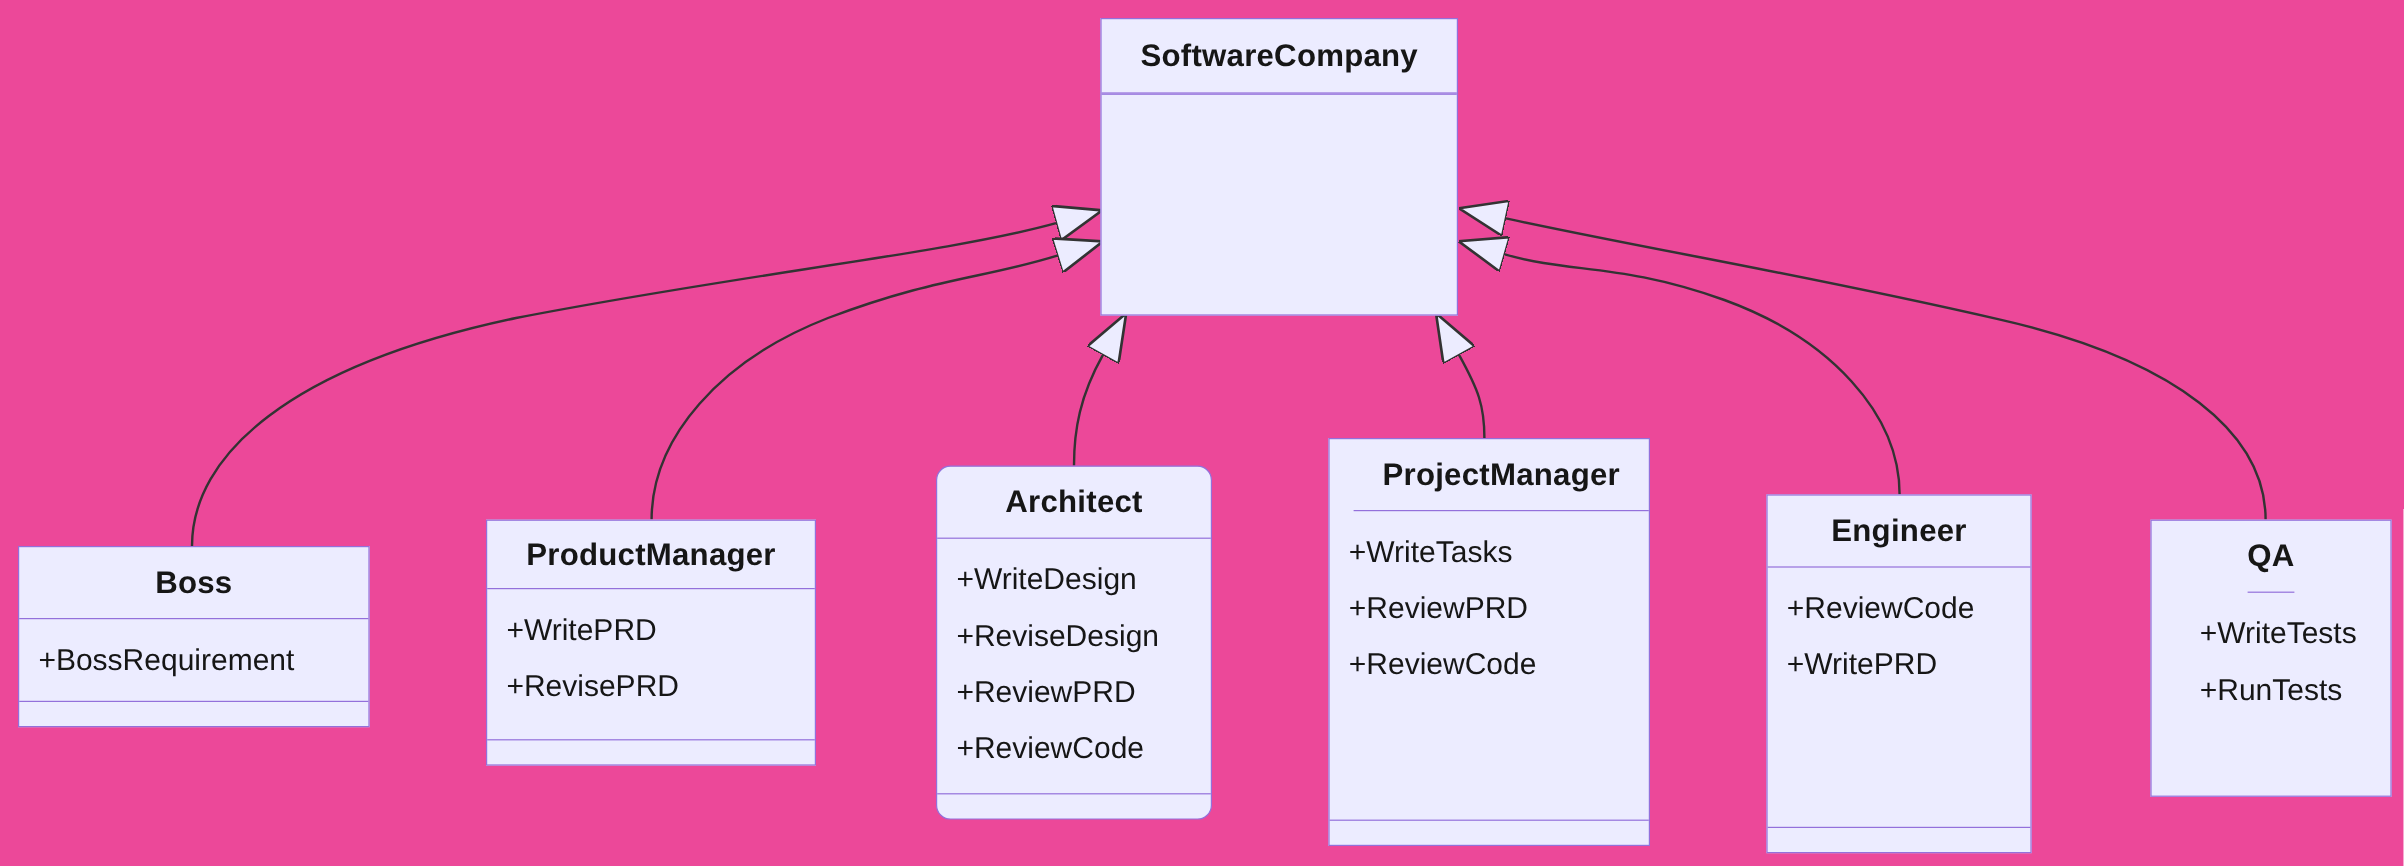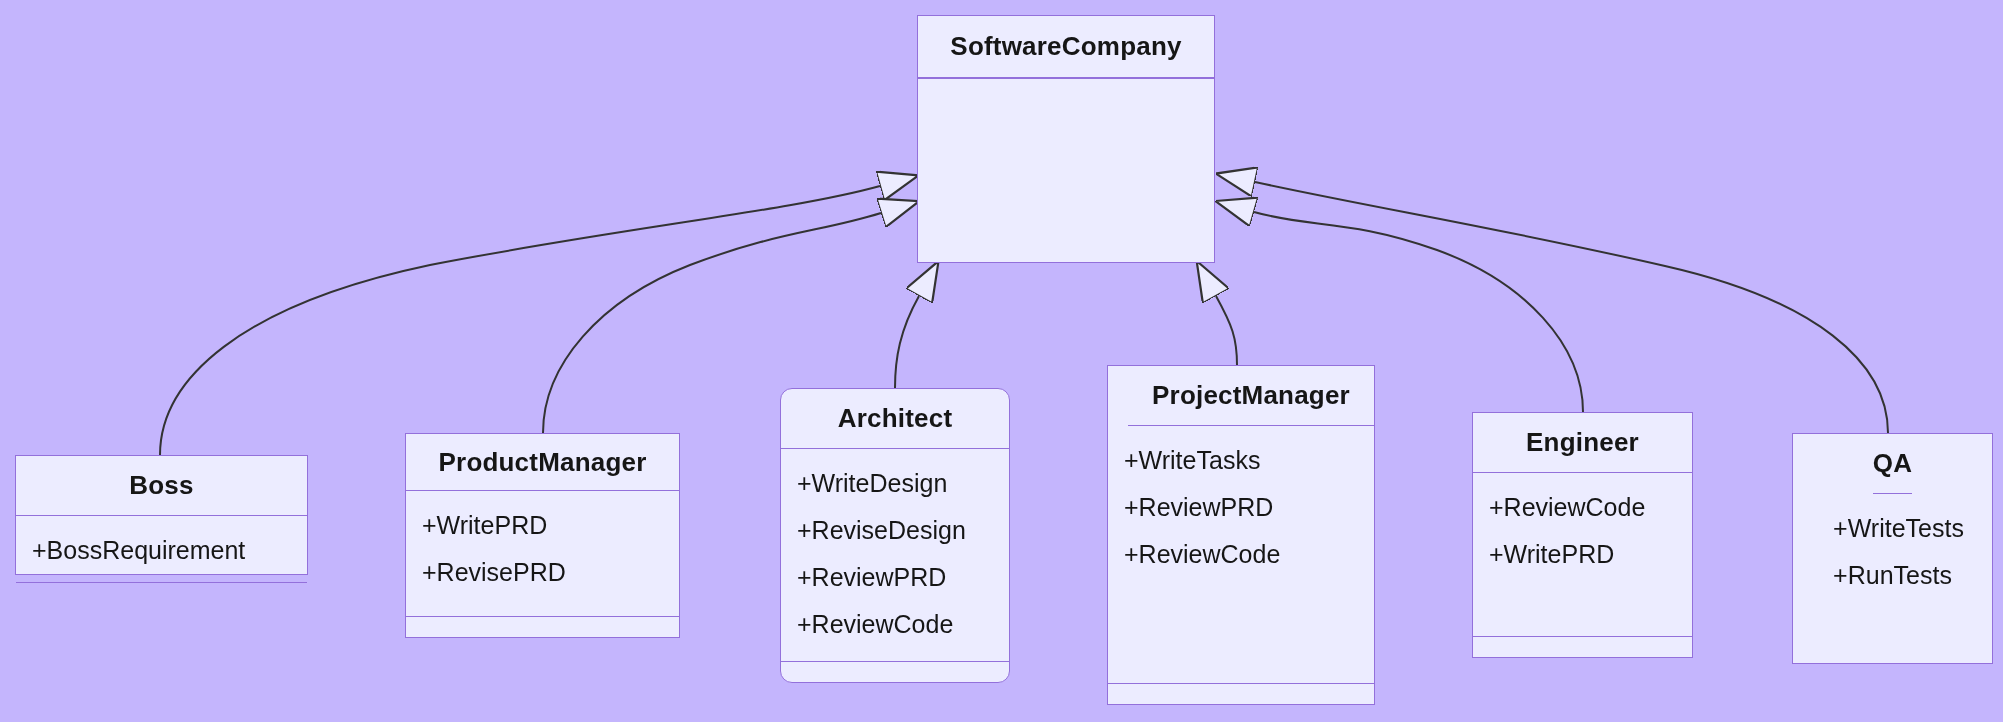--- a/index.html
+++ b/index.html
@@ -5,21 +5,21 @@
   html, body {
     margin: 0;
     padding: 0;
     background: #ffffff;
     font-family: "Liberation Sans", "DejaVu Sans", sans-serif;
   }
   #canvas {
     position: relative;
     width: 2003px;
     height: 722px;
-    background: #c4b5fd;
+    background: #ec4899;
     overflow: hidden;
   }
   #edge-layer {
     position: absolute;
     left: 0;
     top: 0;
     width: 2003px;
     height: 722px;
   }
   .class-box {
@@ -75,21 +75,21 @@
     <path d="M1237,365 C1237,338 1232,325 1216,296" fill="none" stroke="#333333" stroke-width="2" marker-end="url(#tri)"></path>
     <path d="M1583,412 C1583,345 1525,282 1437,250 C1350,219 1310,228 1254,212" fill="none" stroke="#333333" stroke-width="2" marker-end="url(#tri)"></path>
     <path d="M1888,433 C1888,362 1815,300 1665,266 C1500,228 1380,209 1255,182" fill="none" stroke="#333333" stroke-width="2" marker-end="url(#tri)"></path>
   </svg>
 
   <div class="class-box" style="left:917px; top:15px; width:298px; height:248px;">
     <div class="class-title" style="height:62px;">SoftwareCompany</div>
     <div class="class-methods-empty"></div>
   </div>
 
-  <div class="class-box" style="left:15px; top:455px; width:293px; height:120px;">
+  <div class="class-box" style="left:15px; top:455px; width:293px; height:151px;">
     <div class="class-title" style="height:60px;">Boss</div>
     <div class="class-members">
       <div class="member">+BossRequirement</div>
     </div>
     <div class="class-methods-empty"></div>
   </div>
 
   <div class="class-box" style="left:405px; top:433px; width:275px; height:205px;">
     <div class="class-title" style="height:57px;">ProductManager</div>
     <div class="class-members">
@@ -113,21 +113,21 @@
   <div class="class-box" style="left:1107px; top:365px; width:268px; height:340px;">
     <div class="class-title" style="height:60px;margin-left:20px;">ProjectManager</div>
     <div class="class-members">
       <div class="member">+WriteTasks</div>
       <div class="member">+ReviewPRD</div>
       <div class="member">+ReviewCode</div>
     </div>
     <div class="class-methods-empty"></div>
   </div>
 
-  <div class="class-box" style="left:1472px; top:412px; width:221px; height:246px;">
+  <div class="class-box" style="left:1472px; top:412px; width:221px; height:299px;">
     <div class="class-title" style="height:60px;">Engineer</div>
     <div class="class-members">
       <div class="member">+ReviewCode</div>
       <div class="member">+WritePRD</div>
     </div>
     <div class="class-methods-empty"></div>
   </div>
 
   <div class="class-box" style="left:1792px; top:433px; width:201px; height:231px;align-items:center;">
     <div class="class-title" style="height:60px;">QA</div>

